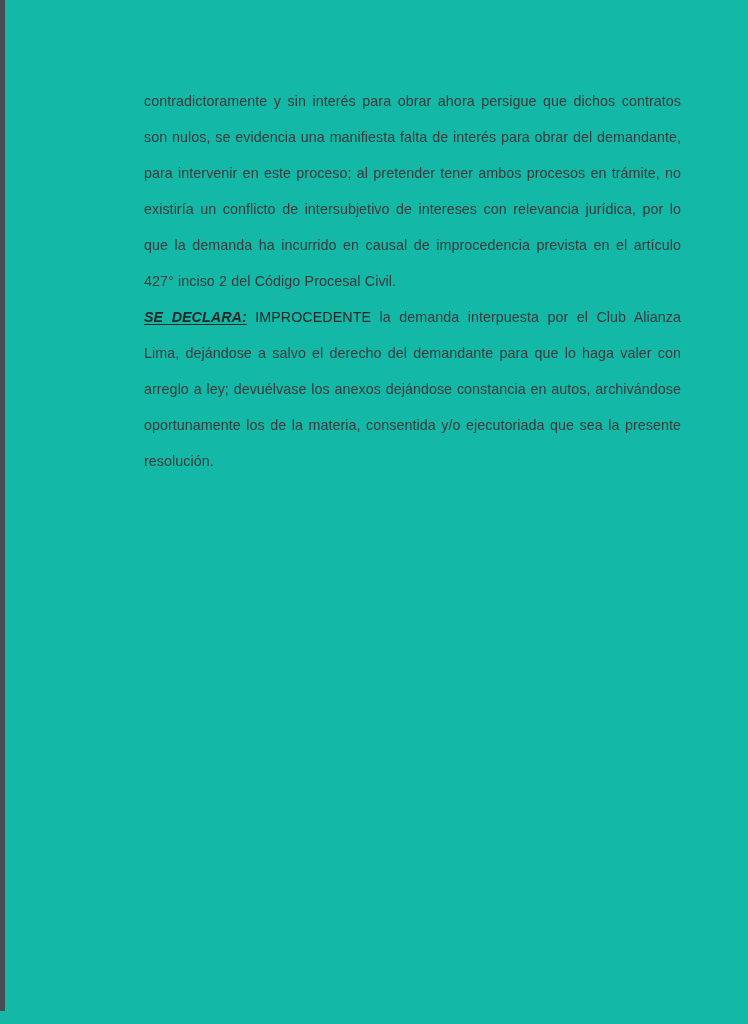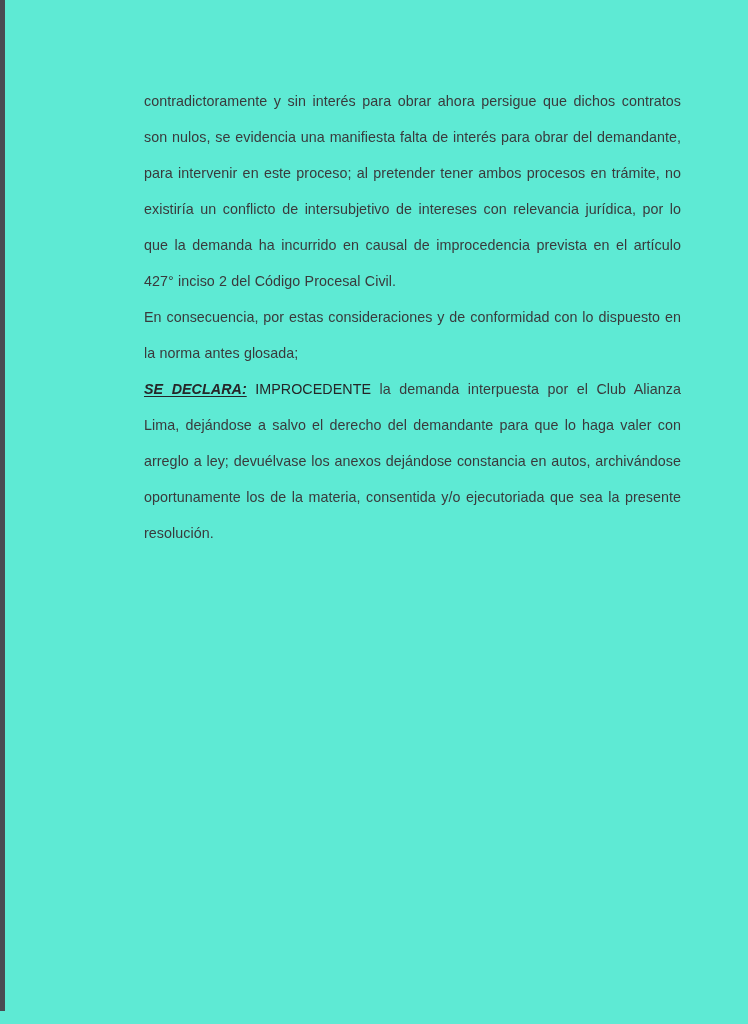--- a/index.html
+++ b/index.html
@@ -73,27 +73,26 @@
     font-style: italic;
   }
   .ruling-verdict {
     font-weight: 400;
     color: #262628;
   }
 </style>
 </head>
 <body>
 
-<div id="page-sheet" style="background: #5eead4;">
+<div id="page-sheet" style="background: #14b8a6;">
 
   <div id="left-edge-bar" style="background: rgb(74, 76, 83);"></div>
 
   <div id="document-body">
 
     <p class="doc-paragraph no-stretch" style="color: rgb(58, 58, 60);">contradictoramente y sin  interés para obrar ahora persigue que dichos contratos son nulos, se evidencia  una manifiesta  falta de interés para obrar del demandante, para intervenir en este proceso; al pretender tener  ambos procesos en trámite, no existiría un conflicto de intersubjetivo de intereses con relevancia jurídica,   por lo que la demanda ha incurrido en causal de improcedencia prevista en el artículo 427° inciso 2 del Código Procesal Civil.</p>
 
-    <p class="doc-paragraph no-stretch" style="color: rgb(58, 58, 60);">En consecuencia, por estas consideraciones y de conformidad con lo dispuesto en la norma antes glosada;</p>
 
     <p class="doc-paragraph no-stretch" style="color: rgb(58, 58, 60);"><span class="ruling-label" style="color: rgb(38, 38, 40);">SE DECLARA:</span><span> </span><span class="ruling-verdict" style="color: rgb(38, 38, 40);">IMPROCEDENTE</span><span class="ruling-body"> la demanda interpuesta por el Club Alianza Lima, dejándose a salvo el derecho del demandante para que lo haga valer con arreglo a ley;   devuélvase los anexos   dejándose constancia en autos, archivándose oportunamente los de la materia, consentida y/o ejecutoriada que sea la presente resolución.</span></p>
 
   </div>
 
 </div>
 
 </body></html>

